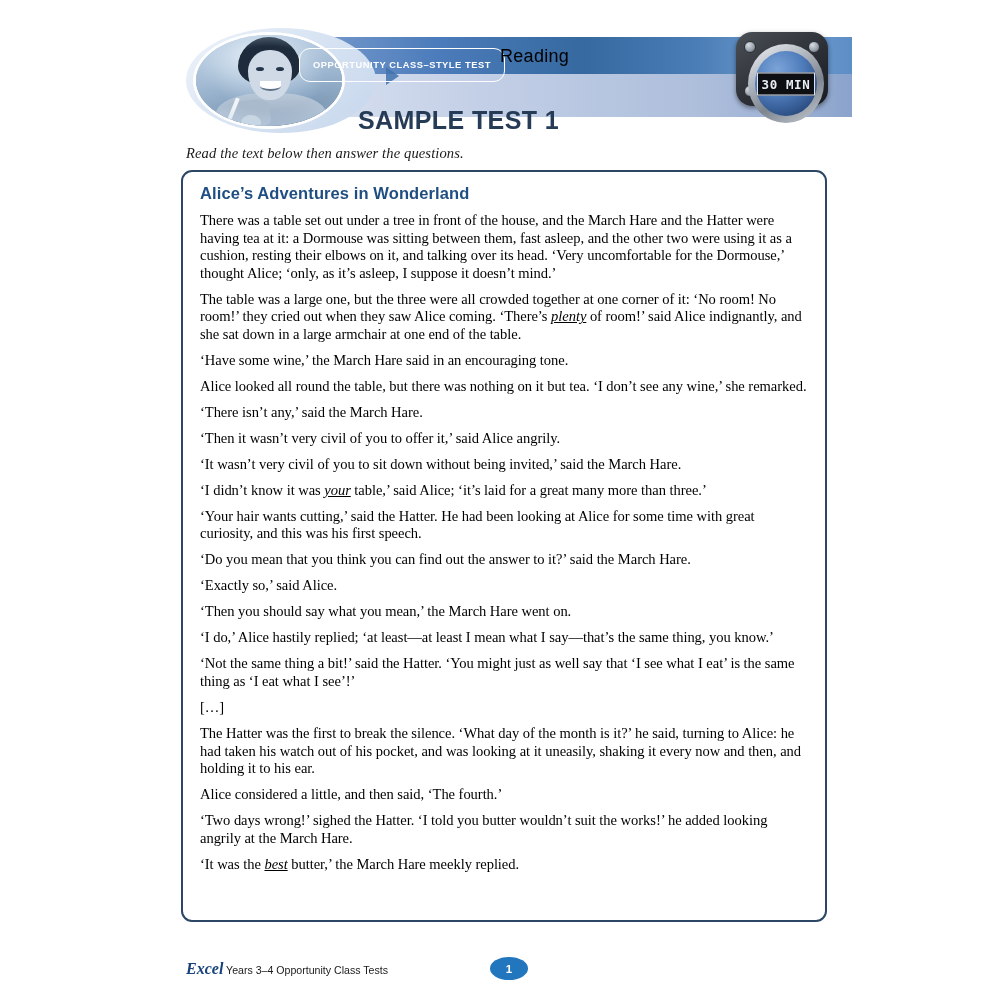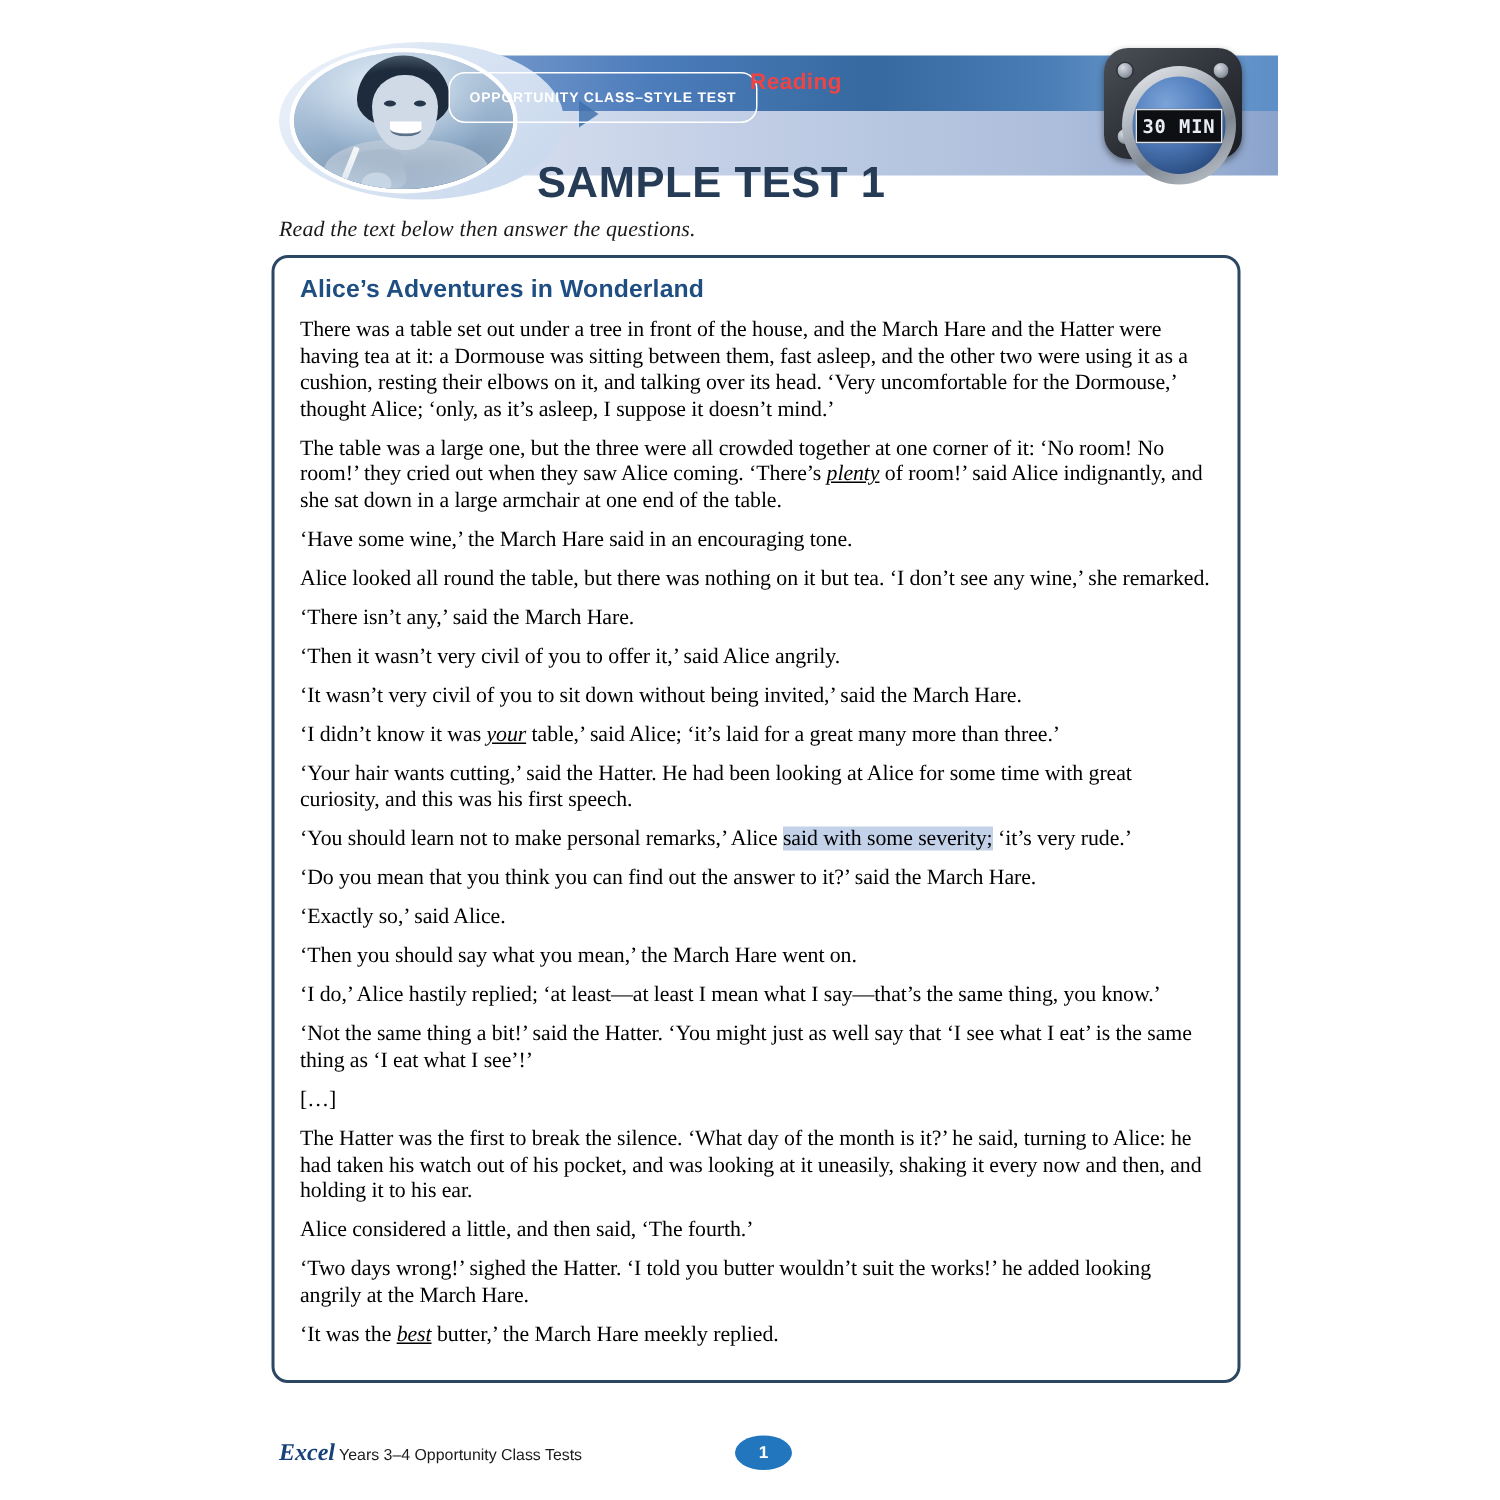--- a/index.html
+++ b/index.html
@@ -101,32 +101,32 @@
     letter-spacing: 0.55px;
     color: #ffffff;
     white-space: nowrap;
   }
 
   .subject {
     position: absolute;
     left: 314px;
     top: 18px;
     font-family: "Liberation Sans", sans-serif;
-    font-size: 15px;
-    font-weight: bold;
-    color: #ef4444;
+    font-size: 18px;
+    font-weight: normal;
+    color: #000000;
     letter-spacing: 0.3px;
   }
 
   .test-title {
     position: absolute;
     left: 172px;
     top: 78px;
     font-family: "Liberation Sans", sans-serif;
-    font-size: 29px;
+    font-size: 25px;
     font-weight: bold;
     color: #253b56;
     letter-spacing: 0.4px;
   }
 
   
   .photo-oval-outer {
     position: absolute;
     left: 0px;
     top: 0px;
@@ -450,21 +450,20 @@
       <div class="passage-body" id="passage-body">
           <p><span>There was a table set out under a tree in front of the house, and the March Hare and the Hatter were having tea at it: a Dormouse was sitting between them, fast asleep, and the other two were using it as a cushion, resting their elbows on it, and talking over its head. ‘Very uncomfortable for the Dormouse,’ thought Alice; ‘only, as it’s asleep, I suppose it doesn’t mind.’</span></p>
           <p><span>The table was a large one, but the three were all crowded together at one corner of it: ‘No room! No room!’ they cried out when they saw Alice coming. ‘There’s </span><em>plenty</em><span> of room!’ said Alice indignantly, and she sat down in a large armchair at one end of the table.</span></p>
           <p><span>‘Have some wine,’ the March Hare said in an encouraging tone.</span></p>
           <p><span>Alice looked all round the table, but there was nothing on it but tea. ‘I don’t see any wine,’ she remarked.</span></p>
           <p><span>‘There isn’t any,’ said the March Hare.</span></p>
           <p><span>‘Then it wasn’t very civil of you to offer it,’ said Alice angrily.</span></p>
           <p><span>‘It wasn’t very civil of you to sit down without being invited,’ said the March Hare.</span></p>
           <p><span>‘I didn’t know it was </span><em>your</em><span> table,’ said Alice; ‘it’s laid for a great many more than three.’</span></p>
           <p><span>‘Your hair wants cutting,’ said the Hatter. He had been looking at Alice for some time with great curiosity, and this was his first speech.</span></p>
-          <p><span>‘You should learn not to make personal remarks,’ Alice </span><span class="hl">said with some severity;</span><span> ‘it’s very rude.’</span></p>
           <p><span>‘Do you mean that you think you can find out the answer to it?’ said the March Hare.</span></p>
           <p><span>‘Exactly so,’ said Alice.</span></p>
           <p><span>‘Then you should say what you mean,’ the March Hare went on.</span></p>
           <p><span>‘I do,’ Alice hastily replied; ‘at least—at least I mean what I say—that’s the same thing, you know.’</span></p>
           <p><span>‘Not the same thing a bit!’ said the Hatter. ‘You might just as well say that ‘I see what I eat’ is the same thing as ‘I eat what I see’!’</span></p>
           <p><span>[…]</span></p>
           <p><span>The Hatter was the first to break the silence. ‘What day of the month is it?’ he said, turning to Alice: he had taken his watch out of his pocket, and was looking at it uneasily, shaking it every now and then, and holding it to his ear.</span></p>
           <p><span>Alice considered a little, and then said, ‘The fourth.’</span></p>
           <p><span>‘Two days wrong!’ sighed the Hatter. ‘I told you butter wouldn’t suit the works!’ he added looking angrily at the March Hare.</span></p>
           <p><span>‘It was the </span><em>best</em><span> butter,’ the March Hare meekly replied.</span></p>

